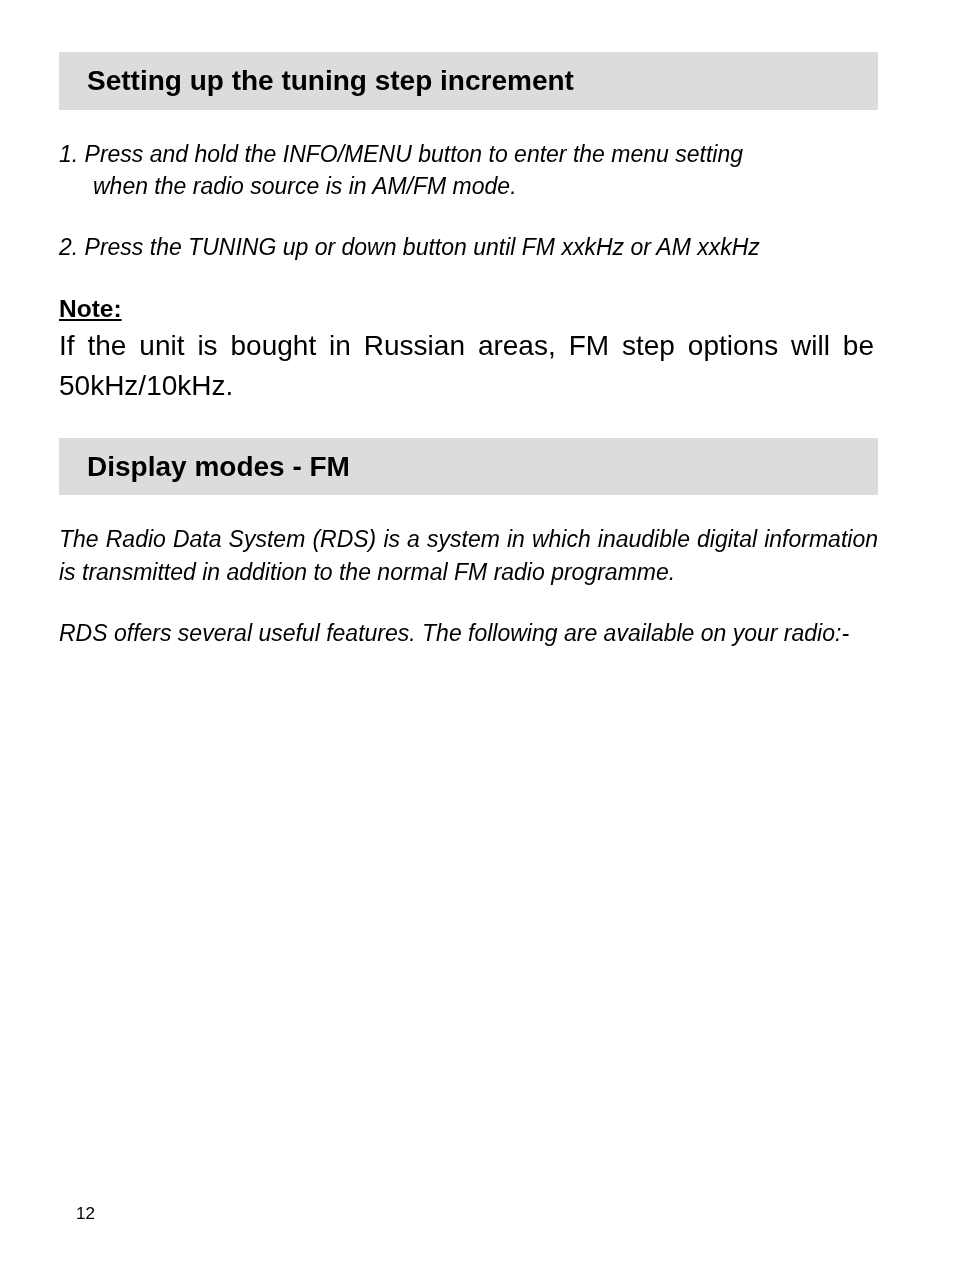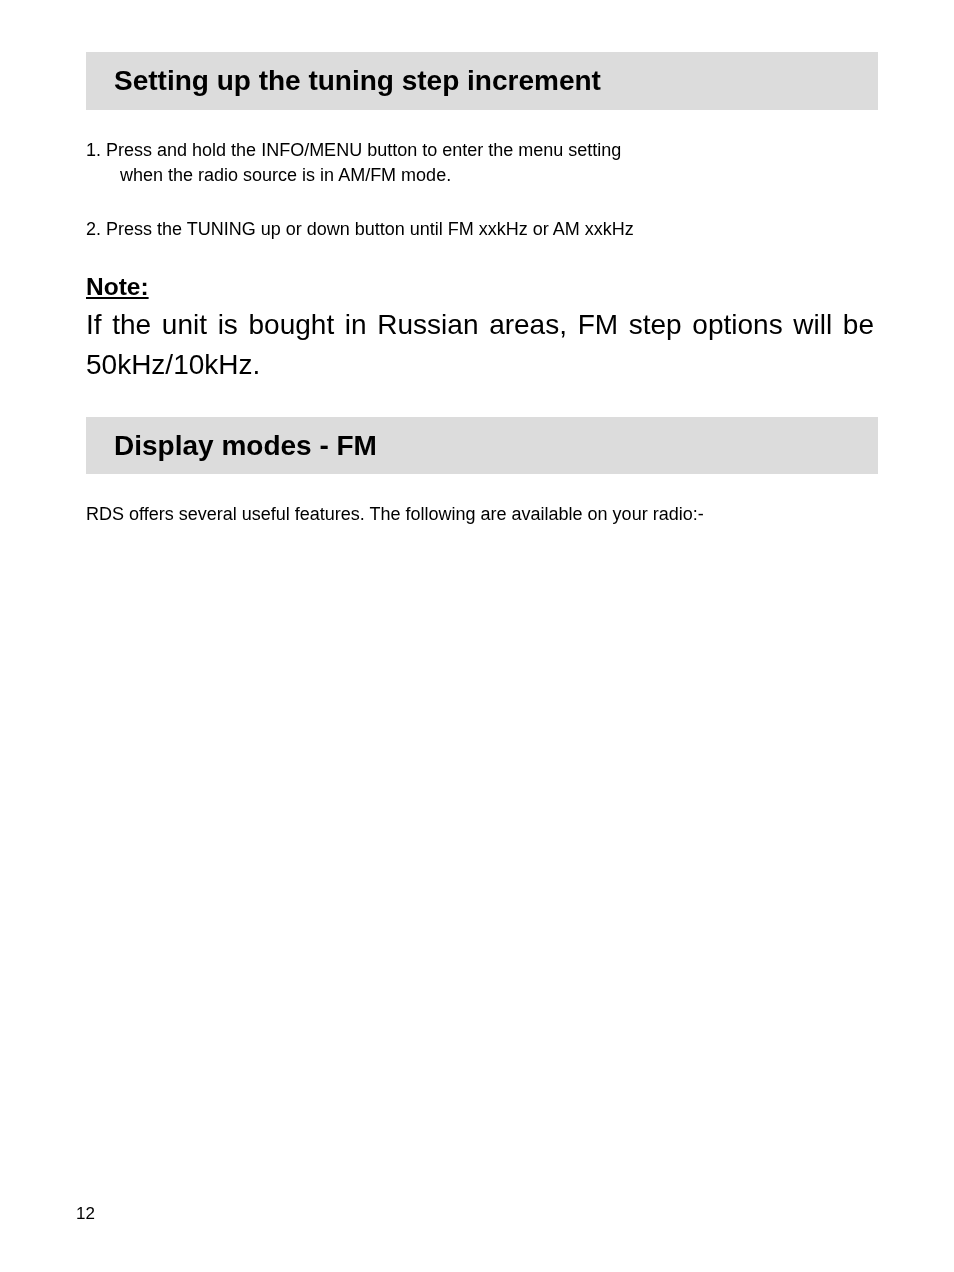--- a/index.html
+++ b/index.html
@@ -6,37 +6,38 @@
     margin: 0;
     padding: 0;
     background: #fff;
     font-family: Arial, Helvetica, sans-serif;
     color: #000;
   }
   .page {
     width: 954px;
     height: 1272px;
     box-sizing: border-box;
-    padding: 52px 76px 40px 86px;
+    padding: 52px 76px 40px 59px;
     position: relative;
   }
   .section-heading {
     background: #dcdcdc;
     font-size: 28px;
     font-weight: bold;
     padding: 12px 8px 12px 28px;
     margin: 0 0 28px 0;
     line-height: 1.2;
   }
   .block {
-    font-size: 18px;
+    font-size: 23px;
     line-height: 1.42;
     margin: 12px 0 28px 0;
     text-align: justify;
     text-justify: inter-word;
+    font-style: italic;
   }
   .step .num {
     display: inline;
   }
   .step .first-line {
     display: block;
   }
   .step .cont {
     display: block;
     padding-left: 34px;
@@ -83,16 +84,17 @@
       <span>Press the TUNING up or down button until FM xxkHz or AM xxkHz</span>
     </span>
   </div>
 
 
   <p class="note-label">Note:</p>
   <p class="note-body">If the unit is bought in Russian areas, FM step options will be 50kHz/10kHz.</p>
 
   <h2 class="section-heading">Display modes - FM</h2>
 
+  <p class="block">The Radio Data System (RDS) is a system in which inaudible digital information is transmitted in addition to the normal FM radio programme.</p>
   <p class="block">RDS offers several useful features. The following are available on your radio:-</p>
 
   <div class="page-number">12</div>
 </div>
 
 </body></html>

